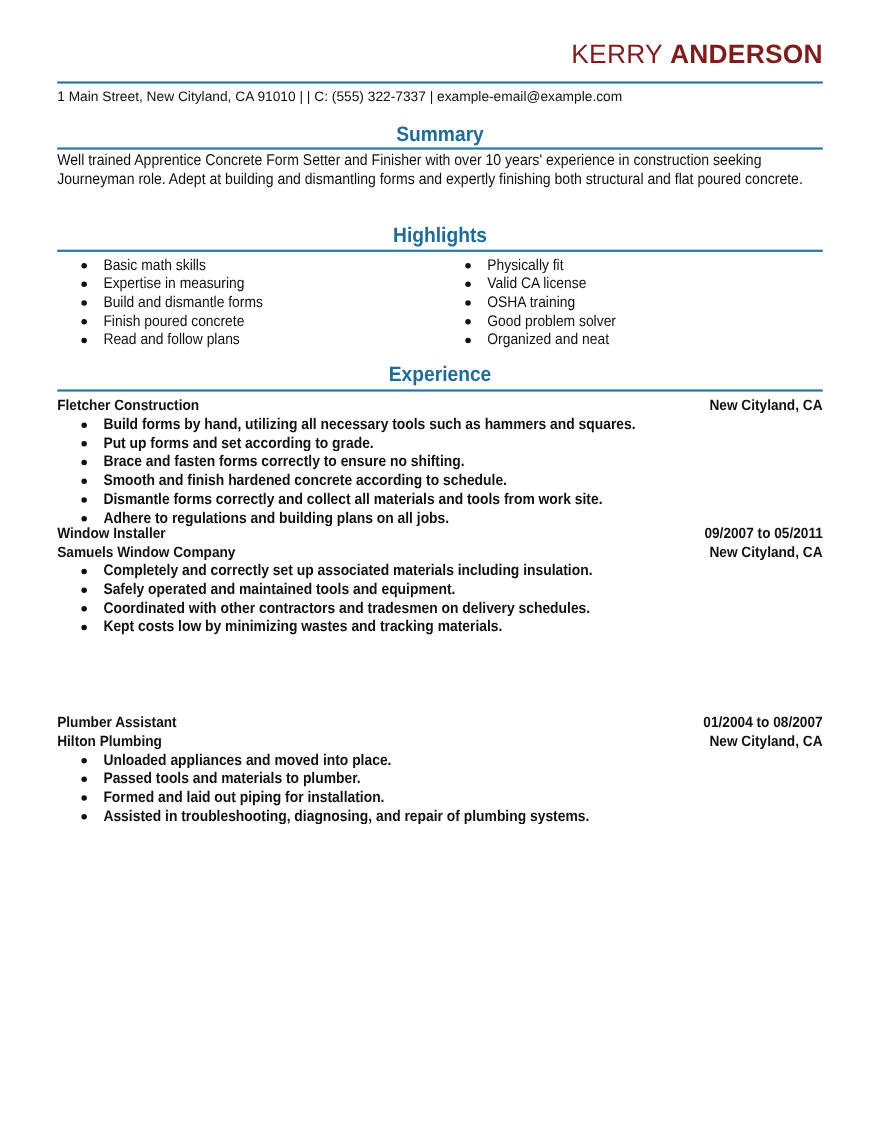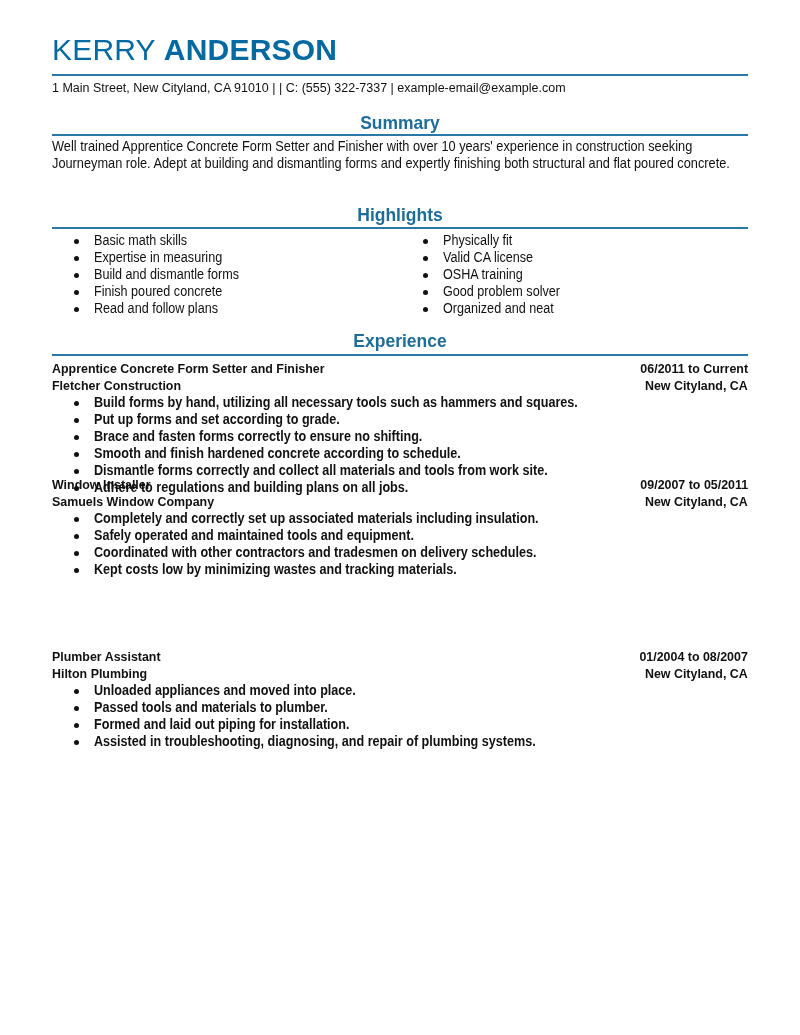--- a/index.html
+++ b/index.html
@@ -19,23 +19,23 @@
     position: absolute;
     left: 52px;
     top: 0;
     width: 696px;
   }
   .name {
     position: absolute;
     top: 32px;
     left: 0;
     width: 696px;
-    text-align: left;
-    font-size: 30px;
-    color: #0369a1;
+    text-align: right;
+    font-size: 24px;
+    color: #7f1d1d;
     letter-spacing: 0.2px;
     line-height: 36px;
   }
   .name .first { font-weight: normal; }
   .name .last { font-weight: bold; }
   .rule {
     position: absolute;
     left: 0;
     width: 696px;
     height: 2px;
@@ -170,24 +170,20 @@
       <li class="bul-item"><span class="dot"></span><span class="txt">OSHA training</span></li>
       <li class="bul-item"><span class="dot"></span><span class="txt">Good problem solver</span></li>
       <li class="bul-item"><span class="dot"></span><span class="txt">Organized and neat</span></li>
     </ul>
 
   <div class="section-title" style="top:329px;">Experience</div>
   <div class="rule" style="top:354px;"></div>
 
   <div class="job" style="top:360px;">
       <div class="job-row">
-        <span class="l">Apprentice Concrete Form Setter and Finisher</span>
-        <span class="r">06/2011 to Current</span>
-      </div>
-      <div class="job-row">
         <span class="l">Fletcher Construction</span>
         <span class="r">New Cityland, CA</span>
       </div>
       <ul>
         <li class="bul-item"><span class="dot"></span><span class="txt">Build forms by hand, utilizing all necessary tools such as hammers and squares.</span></li>
         <li class="bul-item"><span class="dot"></span><span class="txt">Put up forms and set according to grade.</span></li>
         <li class="bul-item"><span class="dot"></span><span class="txt">Brace and fasten forms correctly to ensure no shifting.</span></li>
         <li class="bul-item"><span class="dot"></span><span class="txt">Smooth and finish hardened concrete according to schedule.</span></li>
         <li class="bul-item"><span class="dot"></span><span class="txt">Dismantle forms correctly and collect all materials and tools from work site.</span></li>
         <li class="bul-item"><span class="dot"></span><span class="txt">Adhere to regulations and building plans on all jobs.</span></li>

